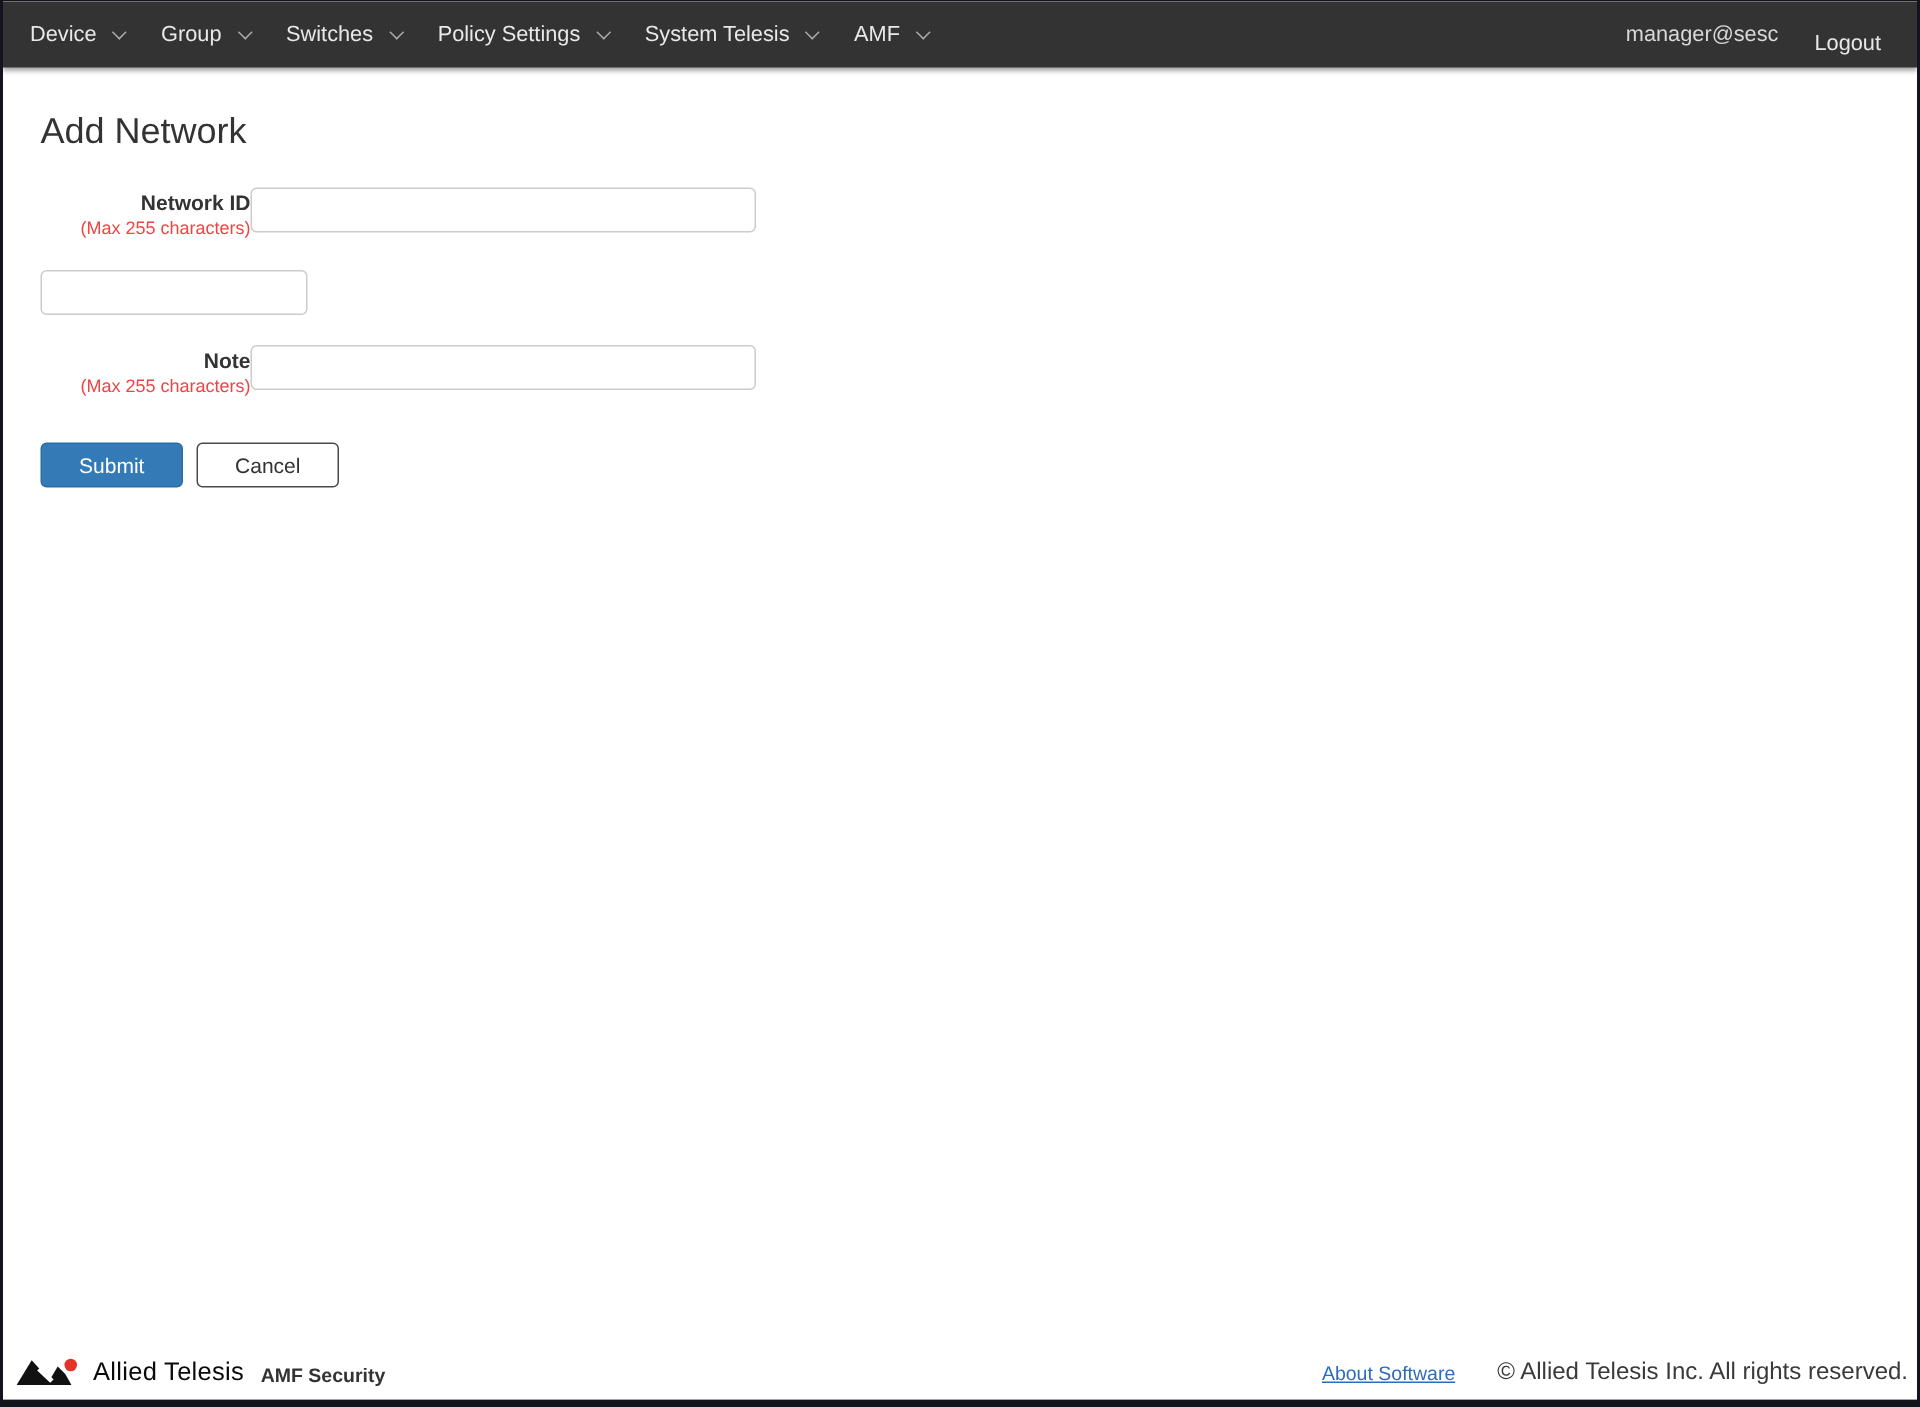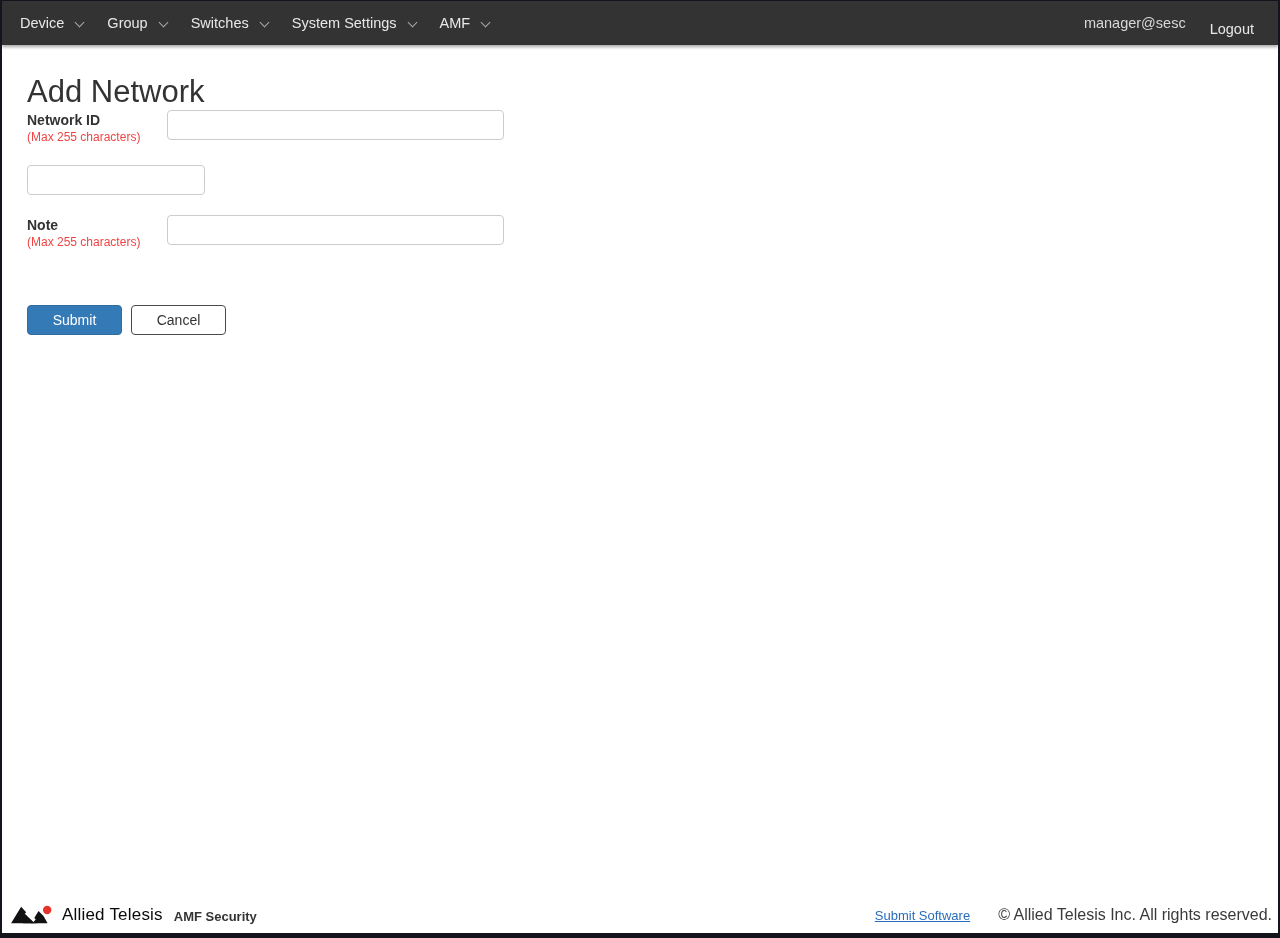--- a/index.html
+++ b/index.html
@@ -62,33 +62,34 @@
     padding: 0 10px;
     height: 32px;
     line-height: 44px;
     cursor: pointer;
     white-space: nowrap;
   }
 
   
   .content { padding: 29px 0 0 25px; }
   .page-title {
-    font-size: 31px;
+    font-size: 24px;
     font-weight: 400;
     color: #333333;
+    margin-bottom: 23px;
   }
 
   .form-row {
     display: flex;
     align-items: flex-start;
     margin-bottom: 20px;
   }
   .label-col {
     width: 140px;
-    text-align: left;
+    text-align: right;
     margin-right: 0;
     padding-top: 1px;
   }
   .field-label {
     display: block;
     font-size: 14px;
     font-weight: bold;
     color: #333333;
     line-height: 18px;
   }
@@ -108,21 +109,21 @@
     outline: none;
     font-family: inherit;
     background: #fff;
   }
   .text-input.wide { width: 337px; }
   .text-input.narrow { width: 178px; }
 
   .button-row {
     display: flex;
     gap: 9px;
-    margin-top: 55px;
+    margin-top: 30px;
   }
   .btn {
     width: 95px;
     height: 30px;
     font-size: 14px;
     border-radius: 4px;
     cursor: pointer;
     font-family: inherit;
     line-height: 1;
   }
@@ -192,21 +193,25 @@
     </div>
     <div class="nav-item">
       <span>Group</span>
       <span class="chev"></span>
     </div>
     <div class="nav-item">
       <span>Switches</span>
       <span class="chev"></span>
     </div>
     <div class="nav-item">
-      <span>System Settings</span>
+      <span>Policy Settings</span>
+      <span class="chev"></span>
+    </div>
+    <div class="nav-item">
+      <span>System Telesis</span>
       <span class="chev"></span>
     </div>
     <div class="nav-item">
       <span>AMF</span>
       <span class="chev"></span>
     </div>
     <div class="nav-spacer"></div>
     <div class="nav-user">manager@sesc</div>
     <div class="nav-logout">Logout</div>
   </div>
@@ -246,17 +251,17 @@
         <polygon points="1,20 12,2 18,8.5 25,20" fill="#111111"></polygon>
         <polygon points="14,20 21,9.5 27,15.5 30,20" fill="#111111"></polygon>
         <polygon points="23,20 31,6.5 36.5,12 41,20" fill="#111111"></polygon>
         <polygon points="16,9.5 19,6.5 28,16 25.5,18.5" fill="#ffffff"></polygon>
         <circle cx="40.5" cy="5.5" r="4.6" fill="#e6332a"></circle>
       </svg>
       <span class="brand-name">Allied Telesis</span>
       <span class="product-name">AMF Security</span>
     </div>
     <div class="footer-spacer"></div>
-    <a class="about-link">Submit Software</a>
+    <a class="about-link">About Software</a>
     <span class="copyright">© Allied Telesis Inc. All rights reserved.</span>
   </div>
 
 </div>
 
 </body></html>

